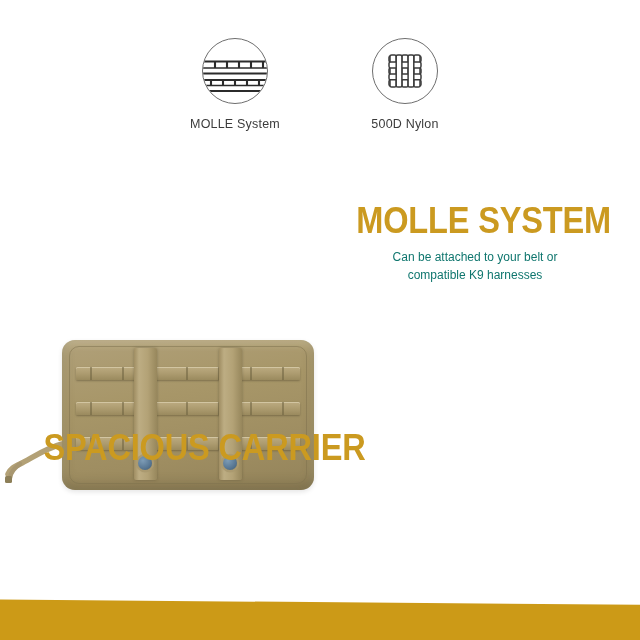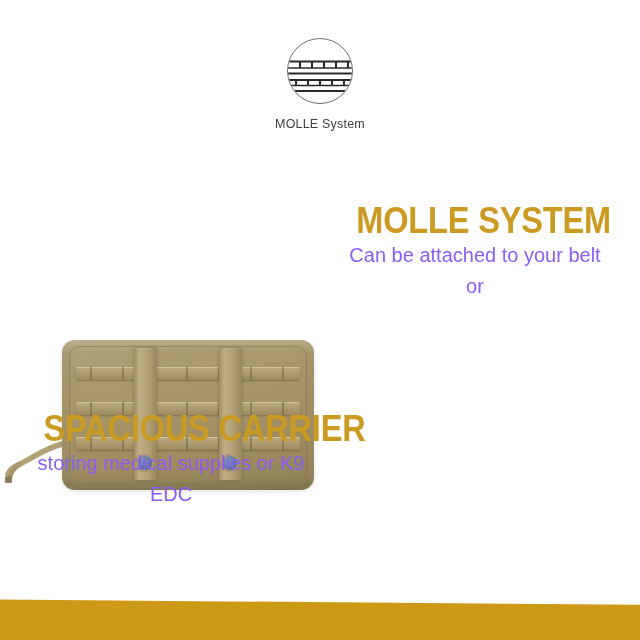--- a/index.html
+++ b/index.html
@@ -51,39 +51,39 @@
     letter-spacing: 0.2px;
     white-space: nowrap;
   }
 
   
   .section {
     position: absolute;
     width: 640px;
   }
   .sec-molle { top: 160px; left: 0; height: 200px; }
-  .sec-spacious { top: 362px; left: 0; height: 200px; }
+  .sec-spacious { top: 381px; left: 0; height: 200px; }
 
   .text-block { position: absolute; }
   .heading {
     font-family: "Liberation Sans Narrow", "Liberation Sans", sans-serif;
     font-weight: 700;
     font-size: 37px;
     line-height: 1.02;
     color: #CB9A20;
     letter-spacing: -0.2px;
     transform: scaleX(0.88);
     transform-origin: left center;
     white-space: nowrap;
   }
   .body-text {
-    margin-top: 0;
-    font-size: 20px;
+    margin-top: 8px;
+    font-size: 12px;
     line-height: 1.55;
-    color: #8b5cf6;
+    color: #0f766e;
     text-align: center;
   }
 
   .molle-text { left: 340px; top: 42px; width: 270px; text-align: center; }
   .molle-text .heading { transform-origin: center center; }
   .spacious-text { left: 26px; top: 48px; width: 290px; text-align: center; }
   .spacious-text .heading { transform-origin: center center; }
 
   
   .photo { position: absolute; }
@@ -191,20 +191,41 @@
           <line x1="32" y1="41" x2="32" y2="47"></line>
           <line x1="44" y1="41" x2="44" y2="47"></line>
           <line x1="56" y1="41" x2="56" y2="47"></line>
         </g>
       </svg>
     </div>
     <div class="feature-label">MOLLE System</div>
   </div>
 
 
+  <div class="feature-item">
+    <div class="icon-circle">
+      <svg width="64" height="64" viewBox="0 0 64 64">
+        <g stroke="#3a3a3a" stroke-width="1.5" fill="#ffffff">
+          <rect x="16" y="17" width="32" height="6.2" rx="1.6"></rect>
+          <rect x="16" y="28.9" width="32" height="6.2" rx="1.6"></rect>
+          <rect x="16" y="40.8" width="32" height="6.2" rx="1.6"></rect>
+          <rect x="17" y="16" width="6.2" height="32" rx="1.6"></rect>
+          <rect x="28.9" y="16" width="6.2" height="32" rx="1.6"></rect>
+          <rect x="40.8" y="16" width="6.2" height="32" rx="1.6"></rect>
+        </g>
+        <g stroke="#3a3a3a" stroke-width="1.5" fill="#ffffff">
+          <rect x="16" y="23.0" width="32" height="5.9" rx="1.6"></rect>
+          <rect x="16" y="34.9" width="32" height="5.9" rx="1.6"></rect>
+          <rect x="23.2" y="16" width="5.7" height="32" rx="1.6"></rect>
+          <rect x="35.1" y="16" width="5.7" height="32" rx="1.6"></rect>
+        </g>
+      </svg>
+    </div>
+    <div class="feature-label">500D Nylon</div>
+  </div>
 
 </div>
 
 <div class="section sec-molle">
 
   <div class="photo pouch-closed">
     <svg class="pull-cord" viewBox="0 0 64 46">
       <path d="M60 6 C44 10 30 20 18 26 C12 29 8 31 6 36" stroke="#b3a176" stroke-width="5.5" fill="none" stroke-linecap="round"></path>
       <path d="M18 26 C13 30 9 33 8 40" stroke="#a89770" stroke-width="4.5" fill="none" stroke-linecap="round"></path>
       <rect x="3" y="38" width="7" height="7" rx="1.5" fill="#8d7f58"></rect>
@@ -245,29 +266,29 @@
       <div class="strap s2"></div>
       <div class="snap sn1"></div>
       <div class="snap sn2"></div>
     </div>
   </div>
 
   <div class="text-block molle-text">
     <div class="heading">MOLLE SYSTEM</div>
     <div class="body-text">
       <div>Can be attached to your belt or</div>
+      <div>compatible K9 harnesses</div>
     </div>
   </div>
 
 </div>
 
 <div class="section sec-spacious">
 
   <div class="text-block spacious-text">
     <div class="heading">SPACIOUS CARRIER</div>
     <div class="body-text">
-      <div>storing medical supplies or K9 EDC</div>
     </div>
   </div>
 
 </div>
 
 <div class="gold-bar"></div>
 
 </body></html>

